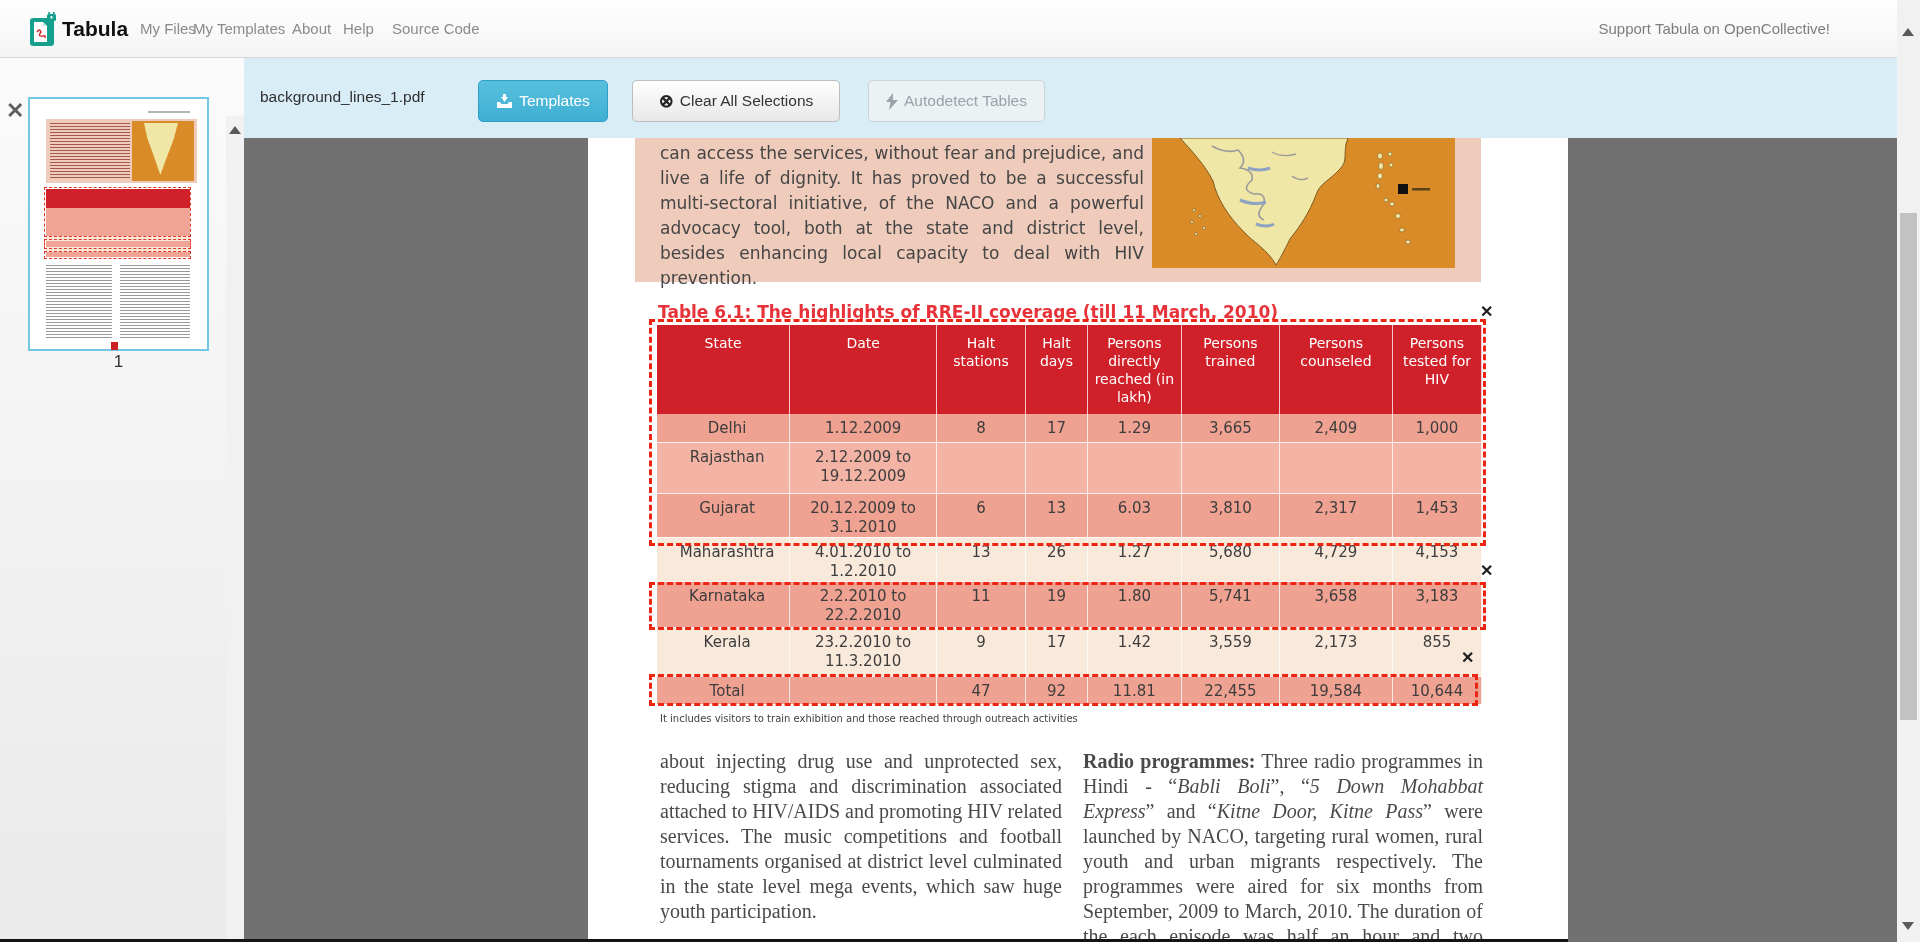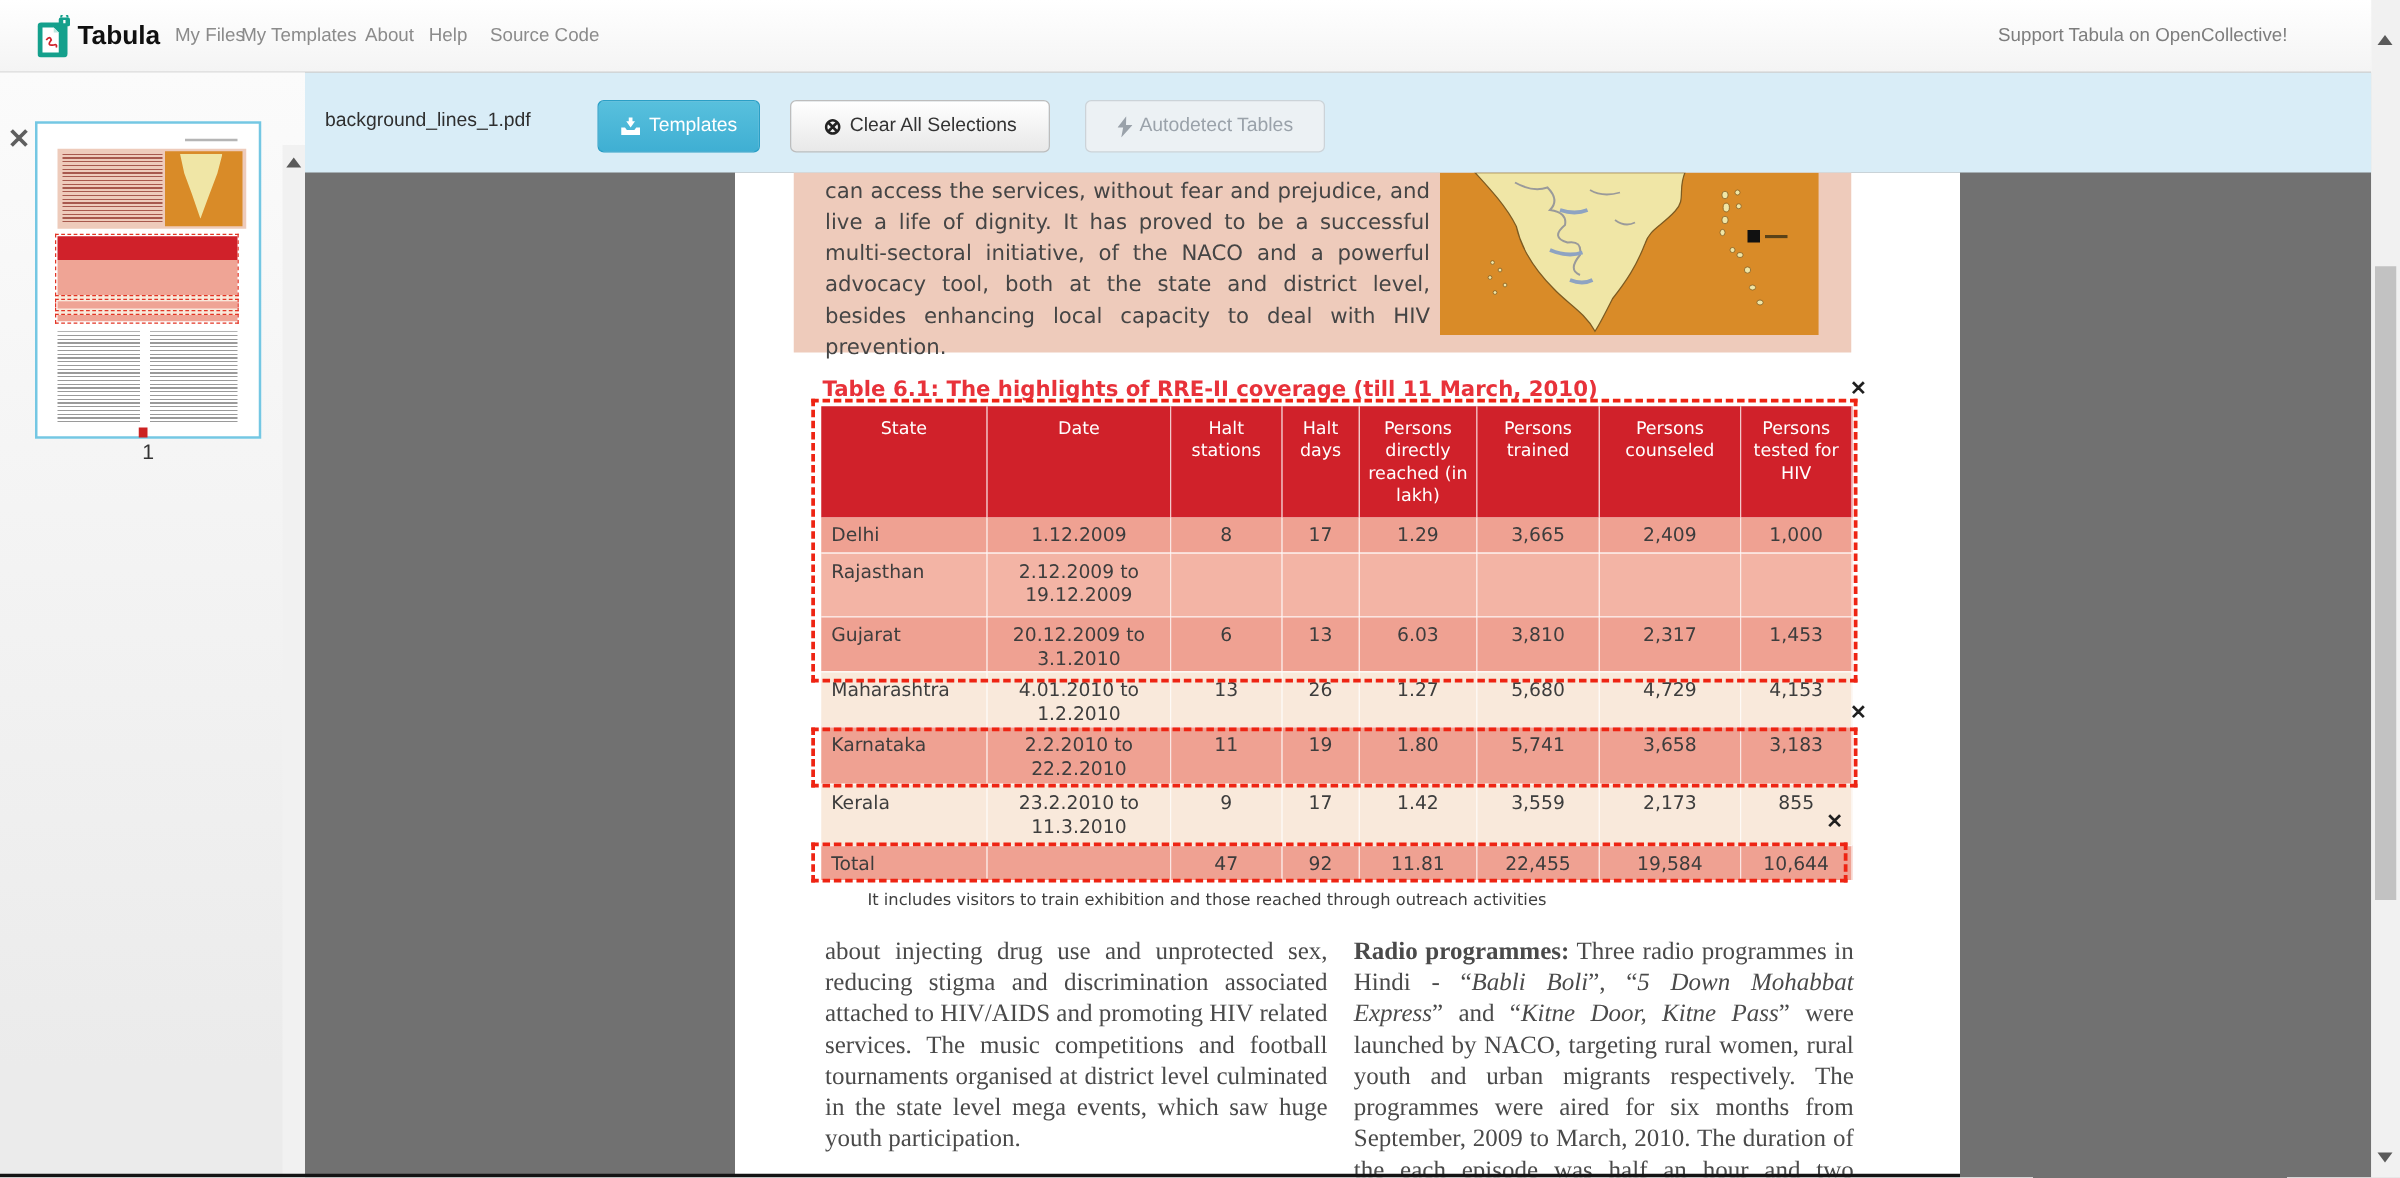--- a/index.html
+++ b/index.html
@@ -59,21 +59,21 @@
   
   .main-bg { position:absolute; left:244px; top:58px; width:1653px; height:884px; background:#717171; }
   .toolbar { position:absolute; left:244px; top:58px; width:1653px; height:80px; background:#d9edf7; z-index:10; }
   .file-title { position:absolute; left:260px; top:88px; font-size:15.5px; color:#2f2f2f; z-index:11; }
   .btn { position:absolute; top:80px; height:42px; border-radius:5px; font-size:15.5px; z-index:11;
          display:flex; align-items:center; justify-content:center; gap:6px; cursor:pointer; }
   .btn-templates { left:478px; width:130px; color:#fff;
         background:linear-gradient(#58c0dd,#3fafd3); border:1px solid #2b9fc6; }
   .btn-clear { left:632px; width:208px; color:#333;
         background:linear-gradient(#ffffff,#e8e8e8); border:1px solid #bdbdbd; }
-  .btn-auto { left:868px; width:192px; color:#9aa2aa;
+  .btn-auto { left:868px; width:177px; color:#9aa2aa;
         background:rgba(238,241,243,0.85); border:1px solid #ccd3d8; cursor:default; }
   .btn-preview { left:1545px; width:311px; color:#fff;
         background:linear-gradient(#57b957,#46a046); border:1px solid #3c8c3c; }
   .clear-glyph { font-size:18px; font-weight:700; color:#222; line-height:1; }
 
   
   .pdf-page { position:absolute; left:588px; top:138px; width:980px; height:804px; background:#fff; z-index:5; }
   .pink-block { position:absolute; left:47px; top:0; width:846px; height:144px; background:#eecbbb; }
   .intro-text { position:absolute; left:72px; top:3px; width:484px; font-family:"DejaVu Sans",sans-serif;
         font-size:17px; line-height:25px; color:#454545; text-align:justify; }
@@ -82,28 +82,28 @@
         font-size:17px; font-weight:600; color:#e8323a; }
   .pdf-table { position:absolute; left:69px; top:187px; width:825px; border-collapse:collapse;
         font-family:"DejaVu Sans",sans-serif; table-layout:fixed; }
   .pdf-table col.c0{width:16.1%} .pdf-table col.c1{width:17.8%} .pdf-table col.c2{width:10.8%}
   .pdf-table col.c3{width:7.5%}  .pdf-table col.c4{width:11.4%} .pdf-table col.c5{width:11.9%}
   .pdf-table col.c6{width:13.7%} .pdf-table col.c7{width:10.8%}
   .pdf-table th { background:#d0212a; color:#fff; font-size:14px; line-height:18px; font-weight:500;
         height:89px; vertical-align:top; padding-top:9px; border-right:1px solid rgba(255,255,255,.75); }
   .pdf-table td { font-size:15px; color:#3d3d3d; text-align:center; vertical-align:top; line-height:19px;
         padding-top:5px; border-right:1px solid rgba(255,255,255,.75); border-bottom:1px solid rgba(255,255,255,.85); }
-  .pdf-table td.c-state { text-align:left; padding-left:8px; }
+  .pdf-table td.c-state { text-align:center; padding-left:8px; }
   .pdf-table tbody tr:nth-child(1){height:28px;} .pdf-table tbody tr:nth-child(2){height:51px;}
   .pdf-table tbody tr:nth-child(3){height:41px;} .pdf-table tbody tr:nth-child(4){height:36px;}
   .pdf-table tbody tr:nth-child(5){height:46px;} .pdf-table tbody tr:nth-child(6){height:49px;margin-left:40px;}
   .pdf-table tbody tr:nth-child(7){height:28px;}
   tr.sel-a td { background:#efa192; } tr.sel-b td { background:#f3b4a5; } tr.plain td { background:#f9e9db; }
   .footnote { position:absolute; left:72px; top:575px; font-family:"DejaVu Sans",sans-serif;
-        font-size:13px; color:#3f3f3f;margin-left:34px; }
+        font-size:10px; color:#3f3f3f; }
   .col-text { position:absolute; top:611px; font-family:Liberation Serif, serif; font-size:20px;
         line-height:25px; color:#4a4a4a; text-align:justify; }
   .col-left  { left:72px;  width:402px; }
   .col-right { left:495px; width:400px; }
 
   
   .sel-rect { position:absolute; border:3px dashed #ee2413; z-index:8; cursor:move; }
   .sel-1 { left:61px;  top:181px; width:837px; height:227px; }
   .sel-2 { left:61px;  top:444px; width:837px; height:48px;  }
   .sel-3 { left:61px;  top:536px; width:829px; height:32px;  }

